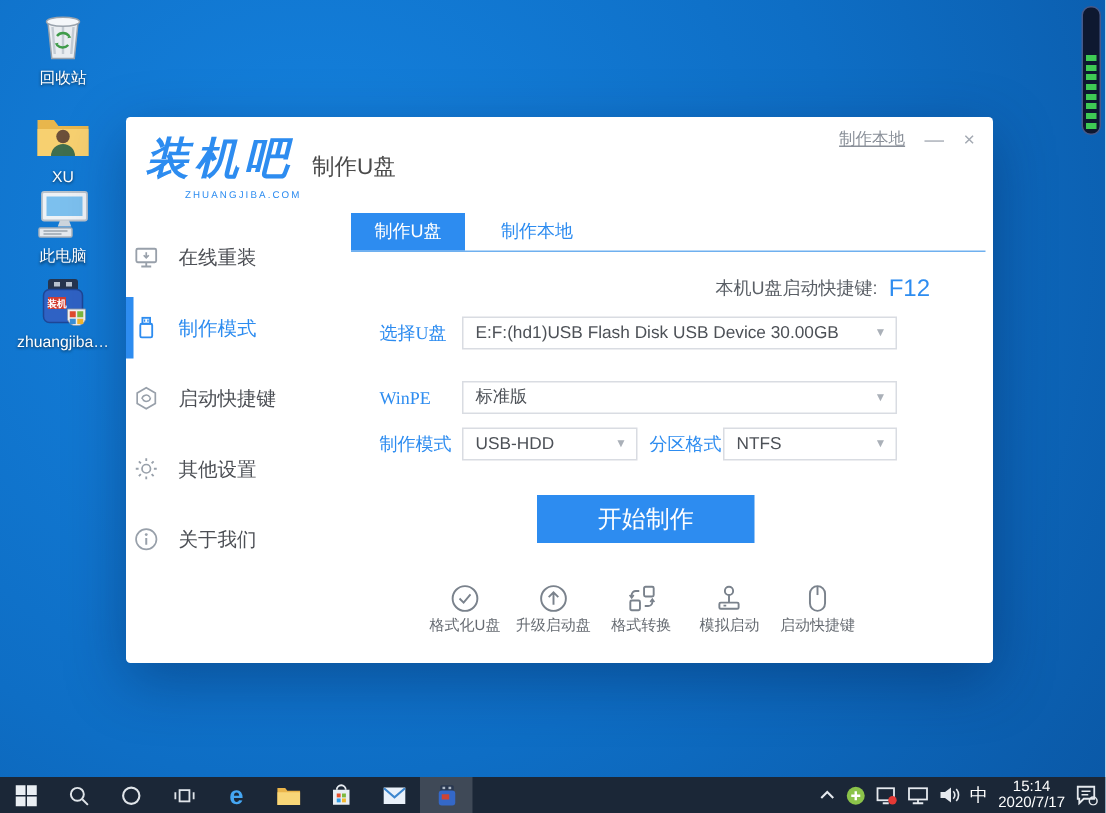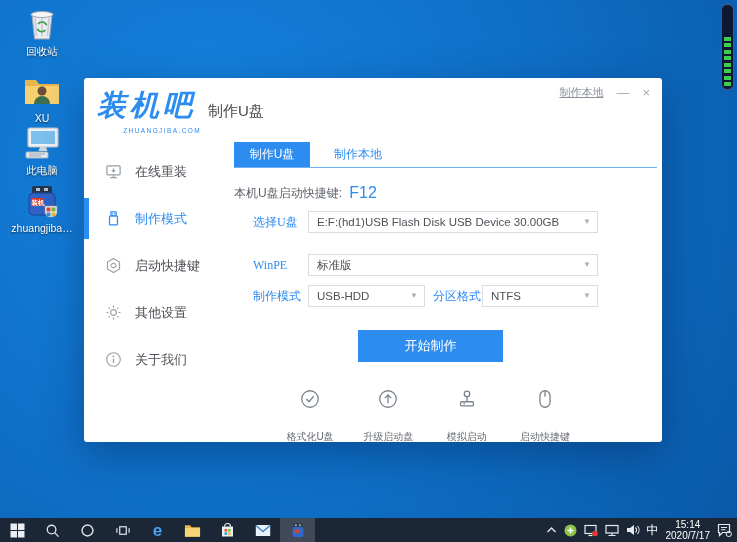--- a/index.html
+++ b/index.html
@@ -23,42 +23,42 @@
   .controls { position:absolute; top:7px; right:12px; display:flex; align-items:center; gap:13px; }
   .disclaimer { font-size:11px; color:#8a9099; text-decoration:underline; cursor:pointer; }
   .ctrl { font-size:13px; color:#a3a9b2; cursor:pointer; line-height:13px; }
 
   .logo { position:absolute; left:13px; top:8px; width:104px; }
   .logo-title { font-size:29px; font-weight:bold; color:#2d8cf0; letter-spacing:4px; font-style:italic; white-space:nowrap; }
   .logo-sub { font-size:6.5px; color:#2d8cf0; letter-spacing:1.4px; text-align:right; margin-top:1px; }
   .page-title { position:absolute; left:124px; top:24px; font-size:15px; color:#4a4a4a; }
 
   .sidebar { position:absolute; left:0; top:70px; width:150px; }
-  .nav-item { position:relative; height:47px; display:flex; align-items:center; padding-left:21px; gap:13px; cursor:pointer; font-size:13px; color:#4c4f55;text-align:right; }
+  .nav-item { position:relative; height:47px; display:flex; align-items:center; padding-left:5px; gap:13px; cursor:pointer; font-size:13px; color:#4c4f55;text-align:right; }
   .nav-item svg { flex:none; }
   .nav-item.active { color:#2d8cf0; }
   .nav-ind { display:none; }
   .nav-item.active .nav-ind { display:block; position:absolute; left:0; top:3px; width:5px; height:41px; background:#2d8cf0; }
 
   .tabs { position:absolute; left:150px; top:64px; right:5px; height:26px; display:flex; align-items:stretch; border-bottom:1.5px solid #6fb0ef; }
   .tab { display:flex; align-items:center; justify-content:center; font-size:12px; cursor:pointer; }
   .tab.active { width:76px; background:#2d8cf0; color:#fff; }
   .tab.plain { color:#2d8cf0; padding:0 14px; margin-left:10px; }
 
-  .hotkey-line { position:absolute; left:150px; top:106px; width:386px; text-align:left; font-size:12px; color:#5a5f66; }
+  .hotkey-line { position:absolute; left:150px; top:106px; width:386px; text-align:right; font-size:12px; color:#5a5f66; }
   .hotkey-line .hot { font-size:16px; color:#2d8cf0; margin-left:4px; vertical-align:-1px; }
 
   .frm-label { position:absolute; font-size:12px; color:#2d8cf0; line-height:22px;font-family:Liberation Serif, serif; }
   .dd { position:absolute; height:22px; border:1px solid #d9dce2; background:#fff; font-size:11.5px; color:#4d5157; line-height:20px; padding:0 18px 0 8px; white-space:nowrap; overflow:hidden; cursor:pointer; }
   .dd .arrow { position:absolute; right:6px; top:0; line-height:20px; font-size:8px; color:#aab0b8; }
 
-  .start-btn { position:absolute; left:274px; top:252px; width:145px; height:32px; background:#2d8cf0; border:none; color:#fff; font-size:13px; cursor:pointer; font-family:inherit; }
+  .start-btn { position:absolute; left:274px; top:252px; width:145px; height:32px; background:#2d8cf0; border:none; color:#fff; font-size:16px; cursor:pointer; font-family:inherit; }
 
   .tools { position:absolute; left:198px; top:310px; width:291px; display:flex; justify-content:space-between; }
-  .tool { width:56px; display:flex; flex-direction:column; align-items:center; gap:20px; cursor:pointer; }
+  .tool { width:56px; display:flex; flex-direction:column; align-items:center; gap:0; cursor:pointer; }
   .tool-label { font-size:10px; color:#666b72; white-space:nowrap; }
 
   
   .taskbar { position:absolute; left:0; bottom:0; width:737px; height:24px; background:#1b2737; display:flex; justify-content:space-between; }
   .tb-left { display:flex; }
   .tb-item { width:35px; height:24px; display:flex; align-items:center; justify-content:center; cursor:pointer; }
   .tb-item.active-app { background:rgba(255,255,255,.16); }
   .edge-e { color:#45a6f2; font-size:17px; font-weight:bold; line-height:17px; }
   .tb-right { display:flex; align-items:center; gap:7px; padding-right:5px; }
   .tray-item { display:flex; align-items:center; justify-content:center; cursor:pointer; }
@@ -239,20 +239,31 @@
       </div>
       <div class="tool">
         <svg width="22" height="22" viewBox="0 0 24 24">
           <circle cx="12" cy="12" r="9" fill="none" stroke="#7a828c" stroke-width="1.4"></circle>
           <path d="M12 16.5 V8 M8.5 11 L12 7.5 L15.5 11" fill="none" stroke="#7a828c" stroke-width="1.4"></path>
         </svg>
         <div class="tool-label">升级启动盘</div>
       </div>
       <div class="tool">
         <svg width="22" height="22" viewBox="0 0 24 24">
+          <rect x="13.5" y="3.5" width="7" height="7" rx="1" fill="none" stroke="#7a828c" stroke-width="1.4"></rect>
+          <rect x="3.5" y="13.5" width="7" height="7" rx="1" fill="none" stroke="#7a828c" stroke-width="1.4"></rect>
+          <path d="M10 6.5 H7.5 a3 3 0 0 0 -3 3 V11" fill="none" stroke="#7a828c" stroke-width="1.4"></path>
+          <path d="M3 9.5 L4.5 11.5 L6 9.5" fill="none" stroke="#7a828c" stroke-width="1.2"></path>
+          <path d="M14 17.5 h2.5 a3 3 0 0 0 3 -3 V13" fill="none" stroke="#7a828c" stroke-width="1.4"></path>
+          <path d="M21 14.5 L19.5 12.5 L18 14.5" fill="none" stroke="#7a828c" stroke-width="1.2"></path>
+        </svg>
+        <div class="tool-label">格式转换</div>
+      </div>
+      <div class="tool">
+        <svg width="22" height="22" viewBox="0 0 24 24">
           <circle cx="12" cy="6.5" r="3" fill="none" stroke="#7a828c" stroke-width="1.4"></circle>
           <path d="M12 9.5 V15" stroke="#7a828c" stroke-width="1.4"></path>
           <rect x="5" y="15" width="14" height="4.5" rx="1" fill="none" stroke="#7a828c" stroke-width="1.4"></rect>
           <path d="M8 17.2 h2" stroke="#7a828c" stroke-width="1.2"></path>
         </svg>
         <div class="tool-label">模拟启动</div>
       </div>
       <div class="tool">
         <svg width="22" height="22" viewBox="0 0 24 24">
           <rect x="6.5" y="3" width="11" height="18" rx="5.5" fill="none" stroke="#7a828c" stroke-width="1.4"></rect>

